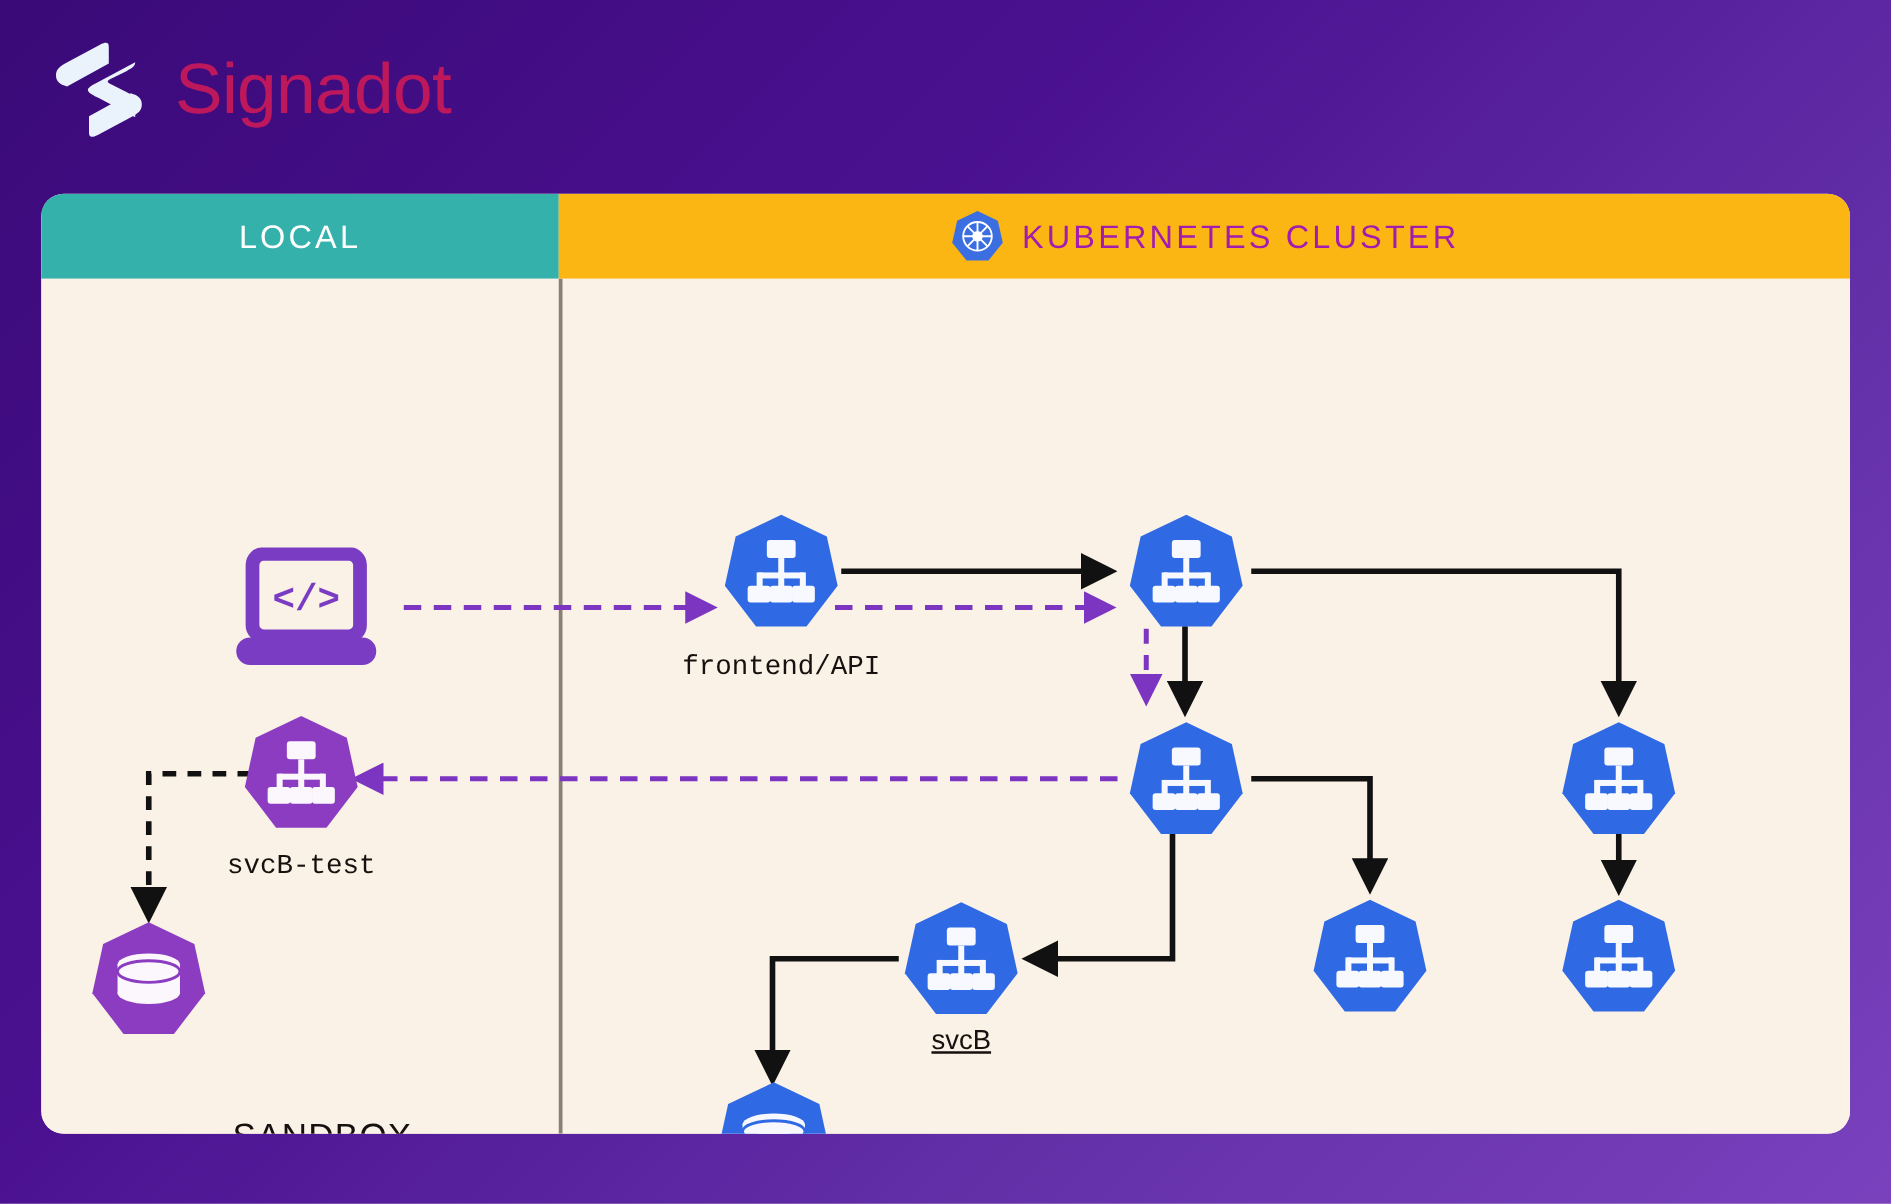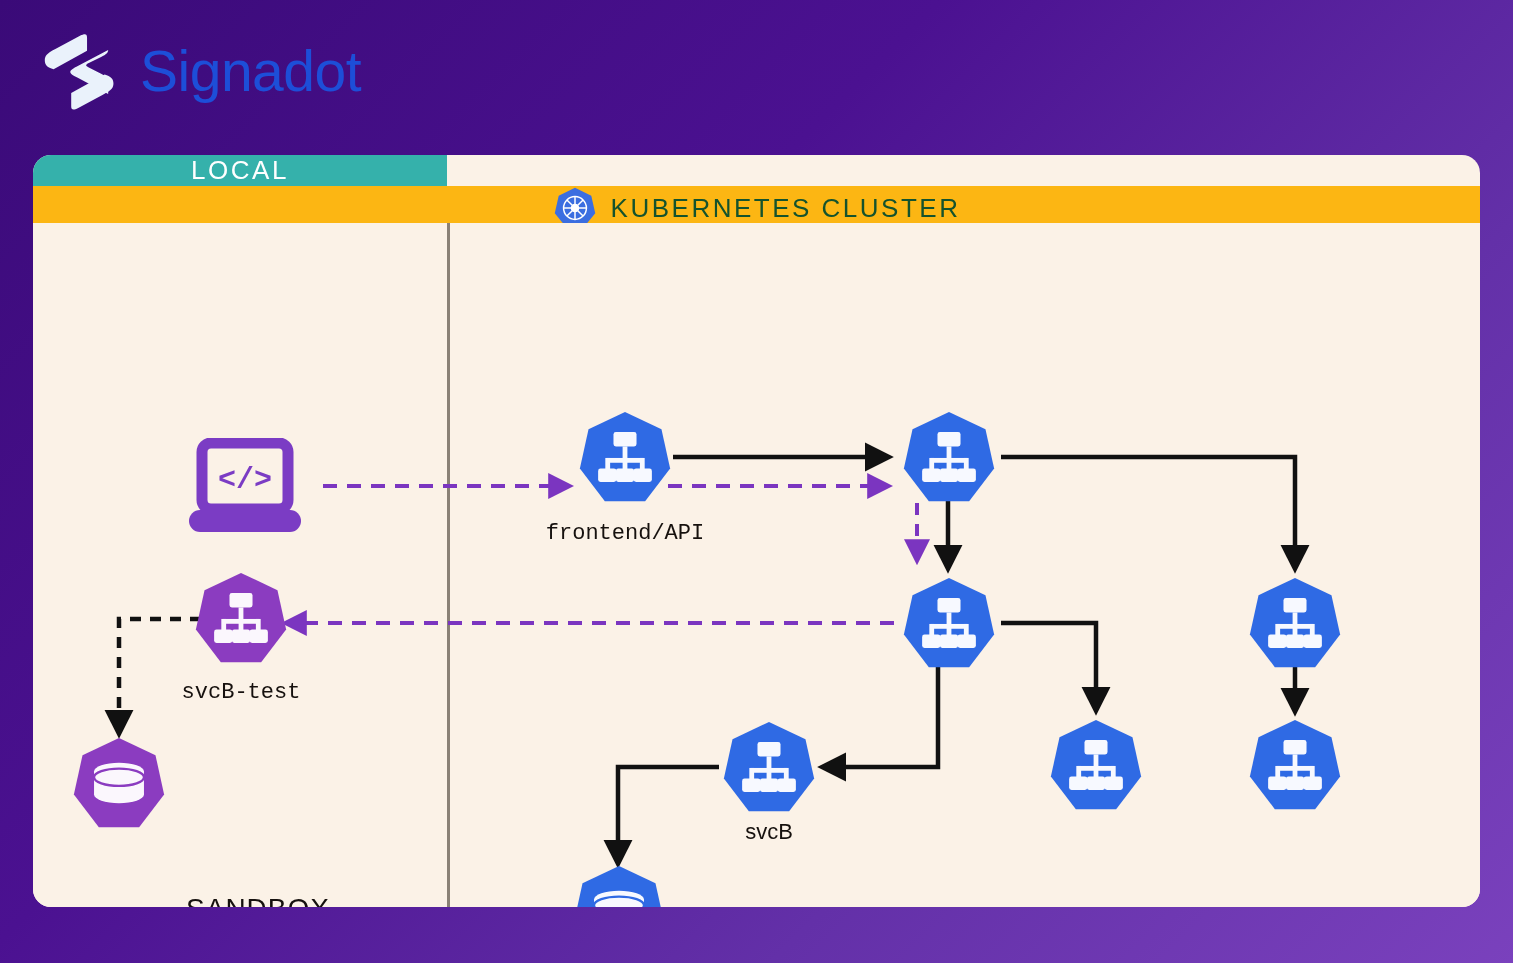--- a/index.html
+++ b/index.html
@@ -6,35 +6,35 @@
   html,body { width:1513px; height:963px; }
   body {
     font-family:"Liberation Sans", sans-serif;
     background:linear-gradient(135deg,#3a0a78 0%,#4b1191 38%,#6330a8 70%,#7a41bd 100%);
     position:relative; overflow:hidden;
   }
 
   
   #brand { position:absolute; left:36px; top:27px; display:flex; align-items:center; gap:16px; }
   #brand .logo { width:88px; height:88px; }
-  #brand .word { color:#1d4ed8; font-size:57px; letter-spacing:-0.5px; font-weight:400; line-height:1; }
+  #brand .word { color:#be185d; font-size:57px; letter-spacing:-0.5px; font-weight:400; line-height:1; }
 
   
   #panel {
     position:absolute; left:33px; top:155px; width:1447px; height:752px;
     background:#fbf2e7; border-radius:18px; overflow:hidden;
   }
-  #headerRow { display:flex; height:68px; width:100%;flex-direction:column; }
+  #headerRow { display:flex; height:68px; width:100%; }
   #localHead {
     width:414px; background:#35b1ab; color:#ffffff;
     display:flex; align-items:center; justify-content:center;
     font-size:26px; letter-spacing:2.5px;
   }
   #clusterHead {
-    flex:1; background:#fcb613; color:#14532d;
+    flex:1; background:#fcb613; color:#a21caf;
     display:flex; align-items:center; justify-content:center; gap:14px;
     font-size:26px; letter-spacing:2.5px;
   }
   #clusterHead .k8slogo { width:44px; height:44px; display:block; }
 
   #body { position:relative; height:684px; width:100%; background:#fbf2e7; }
   #divider { position:absolute; left:414px; top:0; width:2.5px; height:100%; background:#8a8176; }
 
   
   .node { position:absolute; width:96px; height:96px; }
@@ -237,21 +237,21 @@
           <rect x="40.5" y="62" width="19" height="14" rx="2.5"></rect>
           <rect x="59" y="62" width="19" height="14" rx="2.5"></rect>
           <rect x="47.5" y="39" width="5" height="14"></rect>
           <rect x="31" y="51" width="38" height="5"></rect>
           <rect x="29.5" y="51" width="5" height="12"></rect>
           <rect x="47.5" y="51" width="5" height="12"></rect>
           <rect x="65.5" y="51" width="5" height="12"></rect>
         </g>
       </svg>
     </div>
-    <div class="nlabel sans" style="left:636px; top:596px; width:200px;">svcB</div>
+    <div class="nlabel sans" style="left:636px; top:596px; width:200px;text-decoration:underline;">svcB</div>
 
     <div class="node" style="left:538px; top:640px;">
       <svg viewBox="0 0 100 100" xmlns="http://www.w3.org/2000/svg">
         <path d="M50 3 L88 21 L97 62 L71 96 L29 96 L3 62 L12 21 Z" fill="#2f6ae4"></path>
         <g fill="#f7f9ff">
           <ellipse cx="50" cy="38" rx="26" ry="9"></ellipse>
           <rect x="24" y="38" width="52" height="24"></rect>
           <ellipse cx="50" cy="62" rx="26" ry="9"></ellipse>
         </g>
         <ellipse cx="50" cy="44" rx="26" ry="9" fill="none" stroke="#2f6ae4" stroke-width="2.4"></ellipse>

